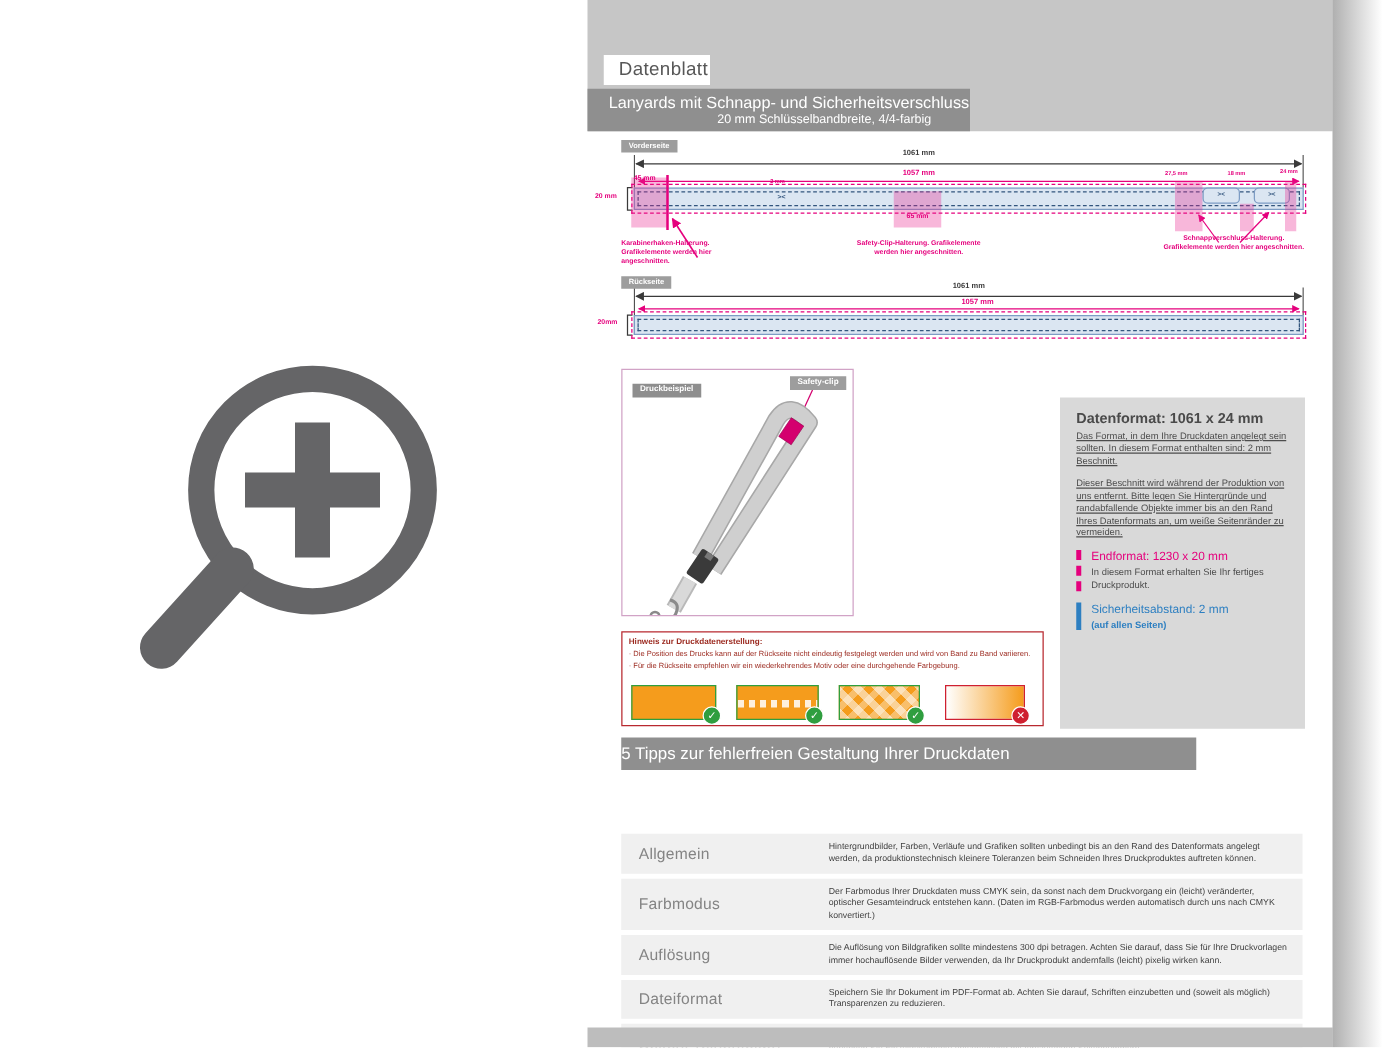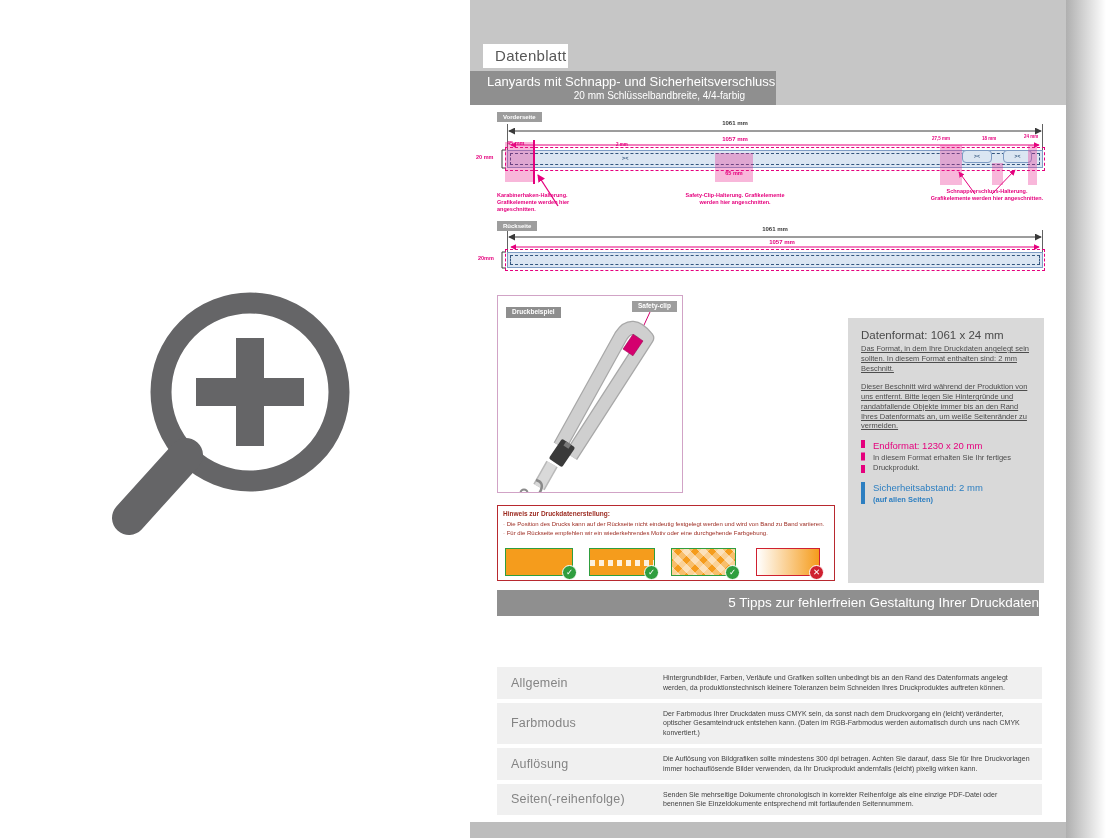--- a/index.html
+++ b/index.html
@@ -53,34 +53,34 @@
   .sw-bad{border:1.5px solid #cf2030;}
   .mark{position:absolute;right:-5px;bottom:-5px;width:13px;height:13px;border-radius:50%;
        color:#fff;font-size:8.5px;line-height:13px;text-align:center;font-weight:bold;
        border:1.5px solid #fff;box-sizing:content-box;}
   .mark.ok{background:#2f9e3f;}
   .mark.bad{background:#cf2030;}
 
   
   .panel{position:absolute;left:378px;top:318px;width:196px;height:265px;background:#d9d9d9;
        box-sizing:border-box;padding:11px 13px;color:#4d4d4d;}
-  .panel h3{margin:0 0 3px 0;font-size:11.5px;font-weight:normal;color:#4a4a4a;}
+  .panel h3{margin:0 0 3px 0;font-size:11.5px;font-weight:bold;color:#4a4a4a;}
   .panel p{margin:0 0 9px 0;font-size:7.5px;line-height:1.3;text-decoration:underline;}
   .pblock{margin-top:9px;padding-left:8px;}
   .pblock.end{border-left:4px dashed #e5007d;}
   .pblock.safe{border-left:4px solid #2d7fc1;}
   .pblock .bt{font-size:9.5px;margin-bottom:2px;}
   .pblock.end .bt{color:#e5007d;}
   .pblock.safe .bt{color:#2d7fc1;}
   .pblock .bs{font-size:7.5px;font-weight:bold;color:#2d7fc1;margin-bottom:1px;}
   .pblock .bx{font-size:7.5px;line-height:1.3;color:#4d4d4d;}
 
   
-  .tipshdr{position:absolute;left:27px;top:590px;width:542px;height:26px;background:#8f8f8f;
-       color:#fff;font-size:13.5px;line-height:26px;box-sizing:border-box;text-align:right;}
+  .tipshdr{position:absolute;left:27px;top:590px;width:460px;height:26px;background:#8f8f8f;
+       color:#fff;font-size:13.5px;line-height:26px;box-sizing:border-box;}
   .tips{position:absolute;left:27px;top:620px;width:545px;margin-top:47px;}
   .trow{display:flex;background:#f0f0f0;margin-bottom:4px;align-items:center;}
   .tlabel{flex:0 0 150px;padding-left:14px;font-size:12.5px;color:#848484;letter-spacing:.2px;}
   .ttext{flex:1;font-size:7px;color:#3f3f3f;line-height:1.4;padding:6px 12px 6px 2px;}
 
   
   .magnifier{position:absolute;left:105px;top:280px;cursor:pointer;}
 </style>
 </head>
 <body>
@@ -236,20 +236,24 @@
       </div>
       <div class="trow">
         <div class="tlabel">Farbmodus</div>
         <div class="ttext">Der Farbmodus Ihrer Druckdaten muss CMYK sein, da sonst nach dem Druckvorgang ein (leicht) veränderter, optischer Gesamteindruck entstehen kann. (Daten im RGB-Farbmodus werden automatisch durch uns nach CMYK konvertiert.)</div>
       </div>
       <div class="trow">
         <div class="tlabel">Auflösung</div>
         <div class="ttext">Die Auflösung von Bildgrafiken sollte mindestens 300 dpi betragen. Achten Sie darauf, dass Sie für Ihre Druckvorlagen immer hochauflösende Bilder verwenden, da Ihr Druckprodukt andernfalls (leicht) pixelig wirken kann.</div>
       </div>
       <div class="trow">
+        <div class="tlabel">Dateiformat</div>
+        <div class="ttext">Speichern Sie Ihr Dokument im PDF-Format ab. Achten Sie darauf, Schriften einzubetten und (soweit als möglich) Transparenzen zu reduzieren.</div>
+      </div>
+      <div class="trow">
         <div class="tlabel">Seiten(-reihenfolge)</div>
         <div class="ttext">Senden Sie mehrseitige Dokumente chronologisch in korrekter Reihenfolge als eine einzige PDF-Datei oder benennen Sie Einzeldokumente entsprechend mit fortlaufenden Seitennummern.</div>
       </div>
     </div>
 
     <div class="bottom-strip"></div>
   </div>
 
   <div class="page-shadow"></div>
 </div>

